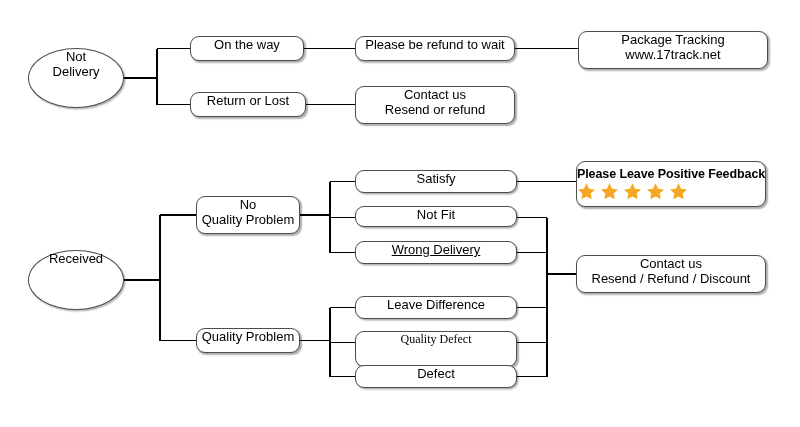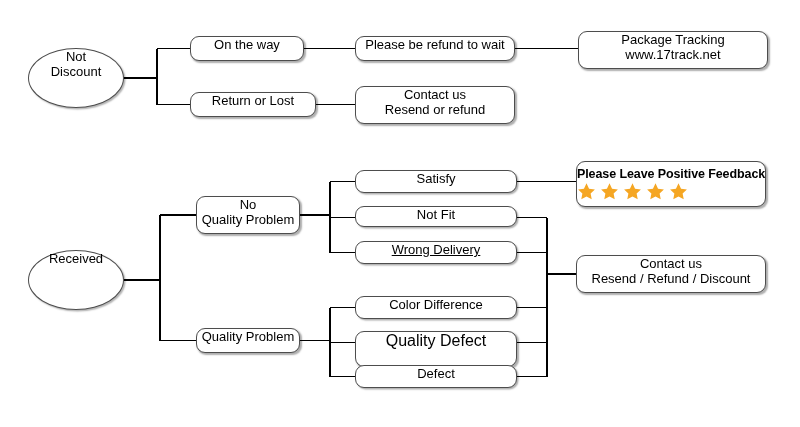--- a/index.html
+++ b/index.html
@@ -115,25 +115,25 @@
       <path d="M517,307.5 L547,307.5"></path>
       <path d="M517,342.5 L547,342.5"></path>
       <path d="M517,376.5 L547,376.5"></path>
       <path d="M547,217.5 L547,376.5"></path>
       <path d="M547,274 L576,274"></path>
 
     </g>
   </svg>
 
   <div class="node ellipse" style="left: 28px; top: 48px; width: 96px; height: 60px; font-size: 13px; border-color: rgb(77, 77, 77);"><span>Not
-Discount</span></div>
+Delivery</span></div>
 
   <div class="node box" style="left: 190px; top: 36px; width: 114px; height: 25px; font-size: 13px; border-color: rgb(77, 77, 77);"><span>On the way</span></div>
 
-  <div class="node box" style="left: 190px; top: 92px; width: 126px; height: 25px; font-size: 13px; border-color: rgb(77, 77, 77);"><span>Return or Lost</span></div>
+  <div class="node box" style="left: 190px; top: 92px; width: 116px; height: 25px; font-size: 13px; border-color: rgb(77, 77, 77);"><span>Return or Lost</span></div>
 
   <div class="node box" style="left: 355px; top: 36px; width: 160px; height: 25px; font-size: 13px; border-color: rgb(77, 77, 77);"><span>Please be refund to wait</span></div>
 
   <div class="node box" style="left: 355px; top: 86px; width: 160px; height: 38px; font-size: 13px; border-color: rgb(77, 77, 77);"><span>Contact us
 Resend or refund</span></div>
 
   <div class="node box" style="left: 578px; top: 31px; width: 190px; height: 38px; font-size: 13px; border-color: rgb(77, 77, 77);"><span>Package Tracking
 www.17track.net</span></div>
 
   <div class="node ellipse" style="left: 28px; top: 250px; width: 96px; height: 60px; font-size: 13px; border-color: rgb(77, 77, 77);"><span>Received</span></div>
@@ -142,23 +142,23 @@
 Quality Problem</span></div>
 
   <div class="node box" style="left: 196px; top: 328px; width: 104px; height: 25px; font-size: 13px; border-color: rgb(77, 77, 77);"><span>Quality Problem</span></div>
 
   <div class="node box" style="left: 355px; top: 170px; width: 162px; height: 23px; font-size: 13px; border-color: rgb(77, 77, 77);"><span>Satisfy</span></div>
 
   <div class="node box" style="left: 355px; top: 206px; width: 162px; height: 21px; font-size: 13px; border-color: rgb(77, 77, 77);"><span>Not Fit</span></div>
 
   <div class="node box" style="left: 355px; top: 241px; width: 162px; height: 23px; font-size: 13px; border-color: rgb(77, 77, 77); text-decoration: underline;"><span>Wrong Delivery</span></div>
 
-  <div class="node box" style="left: 355px; top: 296px; width: 162px; height: 23px; font-size: 13px; border-color: rgb(77, 77, 77);"><span>Color Difference</span></div>
+  <div class="node box" style="left: 355px; top: 296px; width: 162px; height: 23px; font-size: 13px; border-color: rgb(77, 77, 77);"><span>Leave Difference</span></div>
 
-  <div class="node box" style="left: 355px; top: 331px; width: 162px; height: 36px; font-size: 16px; border-color: rgb(77, 77, 77);"><span>Quality Defect</span></div>
+  <div class="node box" style="left: 355px; top: 331px; width: 162px; height: 36px; font-size: 12px; border-color: rgb(77, 77, 77); font-family: Liberation Serif, serif;"><span>Quality Defect</span></div>
 
   <div class="node box" style="left: 355px; top: 365px; width: 162px; height: 23px; font-size: 13px; border-color: rgb(77, 77, 77);"><span>Defect</span></div>
 
   <div class="node feedback" style="left: 576px; top: 161px; width: 190px; height: 46px; border-color: rgb(77, 77, 77);">
     <div class="fb-title">Please Leave Positive Feedback</div>
     <div class="stars"><svg viewBox="0 0 24 24" width="19" height="19" class="star">
           <path d="M12 1.6 L15.2 8.5 L22.6 9.4 L17.2 14.5 L18.6 21.9 L12 18.3 L5.4 21.9 L6.8 14.5 L1.4 9.4 L8.8 8.5 Z" fill="#F5A623"></path>
         </svg><svg viewBox="0 0 24 24" width="19" height="19" class="star">
           <path d="M12 1.6 L15.2 8.5 L22.6 9.4 L17.2 14.5 L18.6 21.9 L12 18.3 L5.4 21.9 L6.8 14.5 L1.4 9.4 L8.8 8.5 Z" fill="#F5A623"></path>
         </svg><svg viewBox="0 0 24 24" width="19" height="19" class="star">

